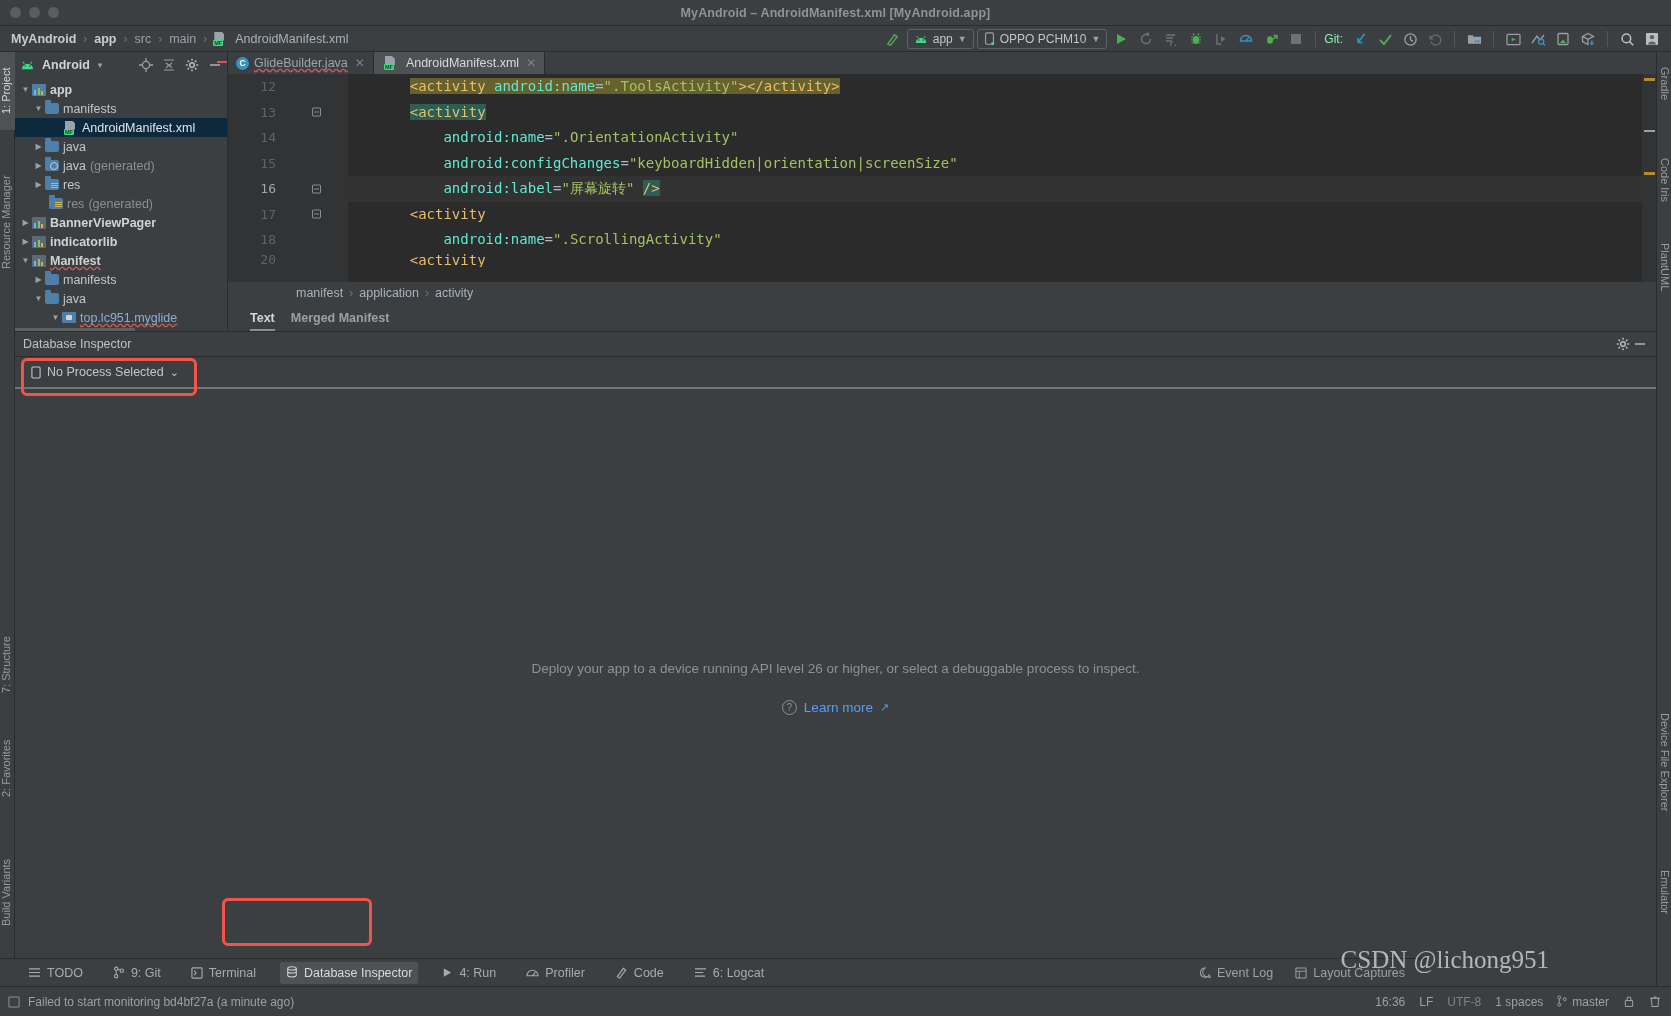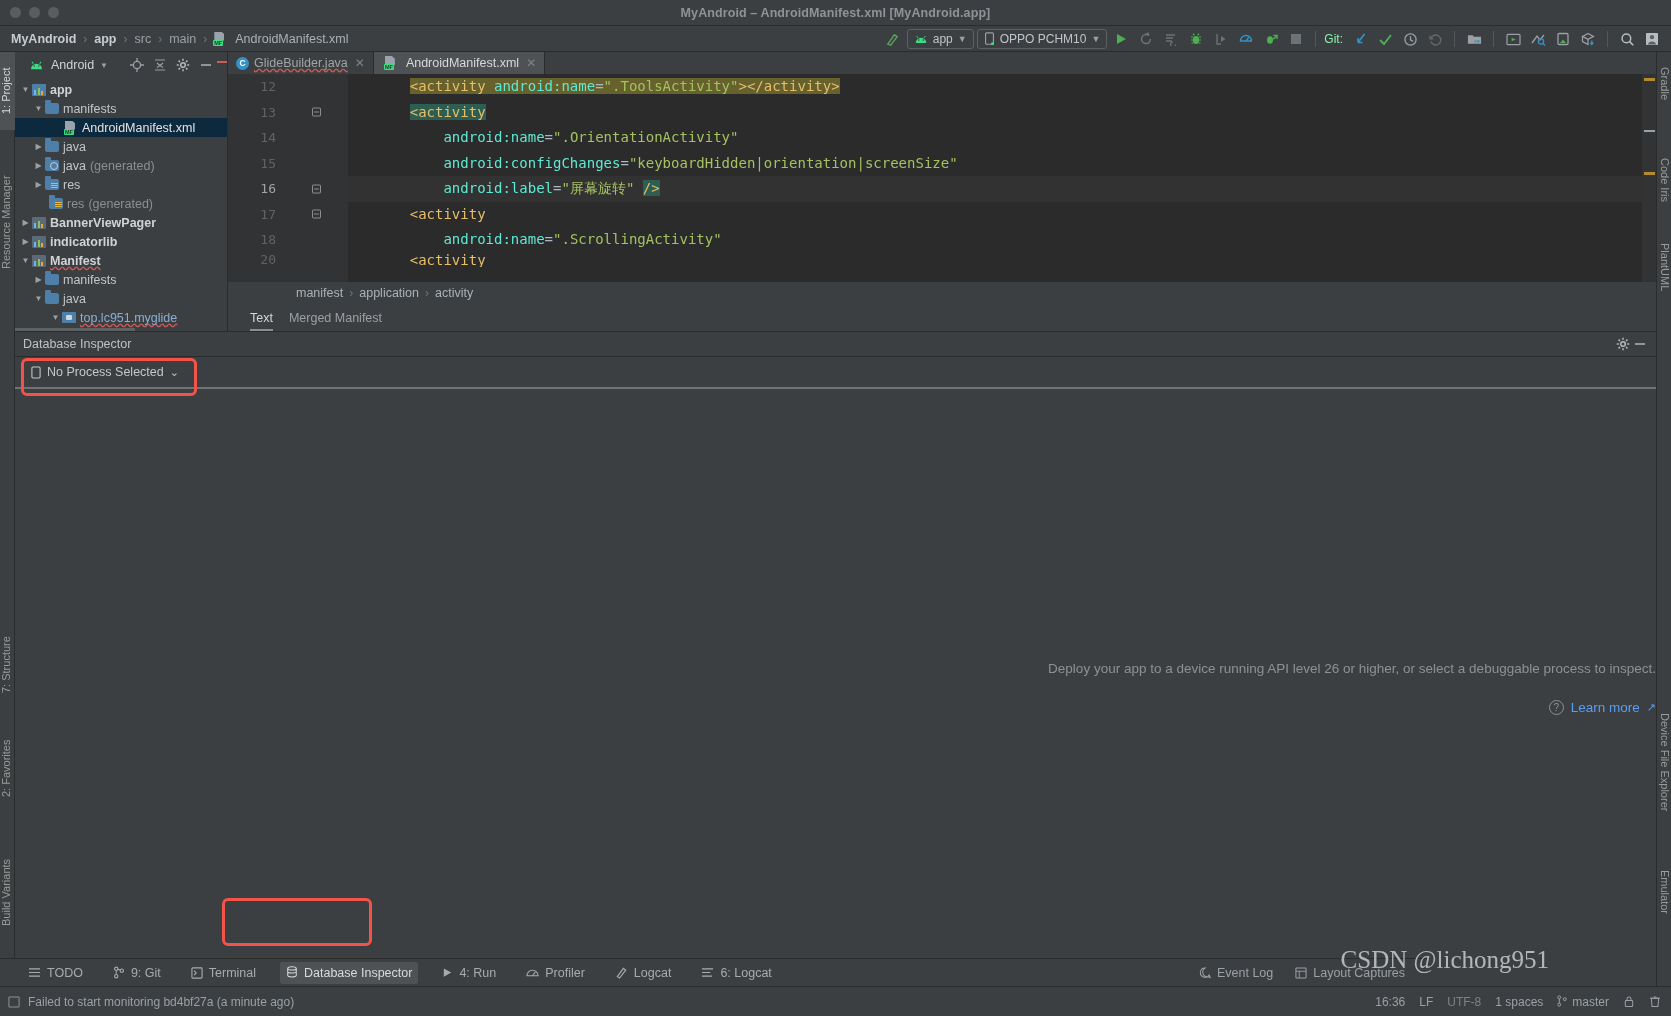--- a/index.html
+++ b/index.html
@@ -81,21 +81,21 @@
     position: absolute; right: 0; width: 15px;
     writing-mode: vertical-rl;
     font-size: 11px; color: #9b9b9b; white-space: nowrap; text-align: center;
   }
 
   
   .projpanel {
     position: absolute; left: 15px; top: 52px; width: 213px; height: 279px;
     background: #3c3f41; border-right: 1px solid #2b2b2b;
   }
-  .projhead { height: 26px; display: flex; align-items: center; padding: 0 13px; gap: 6px; }
+  .projhead { height: 26px; display: flex; align-items: center; padding: 0 4px; gap: 6px; font-weight: bold; }
   .projhead .title { font-size: 12.5px; color: #cfd3d6; }
   .projhead .spacer { flex: 1; }
   .ph-ico { width: 17px; height: 17px; display: flex; align-items: center; justify-content: center; color: #9aa0a6; }
   .tree { padding-top: 2px; font-size: 12.5px; }
   .trow { height: 19px; display: flex; align-items: center; white-space: nowrap; padding-left: 4px; }
   .trow.sel { background: #0d293e; }
   .tri { width: 13px; text-align: center; color: #9aa0a6; font-size: 8px; flex: 0 0 13px; }
   .folder {
     width: 14px; height: 11px; margin-right: 4px; flex: 0 0 14px; position: relative;
     background: #4d7fa8; border-radius: 1px 2px 2px 2px;
@@ -200,21 +200,21 @@
 
   .crumbbar2 {
     position: absolute; left: 0; bottom: 27px; height: 22px; right: 0;
     background: #3c3f41; display: flex; align-items: center; padding-left: 68px;
     font-size: 12.5px; color: #a9b1b8; gap: 4px;
   }
   .bottabs {
     position: absolute; left: 0; bottom: 0; height: 27px; right: 0;
     background: #3c3f41; display: flex; align-items: center; padding-left: 22px; gap: 16px;
   }
-  .btab { font-size: 12.5px; color: #9aa0a6; height: 27px; display: flex; align-items: center; }
+  .btab { font-size: 12.5px; color: #9aa0a6; height: 27px; display: flex; align-items: center; font-weight: bold; }
   .btab.active { color: #d3d7da; box-shadow: inset 0 -2px 0 #8a8f93; }
 
   
   .dbpanel {
     position: absolute; left: 15px; top: 331px; right: 15px; bottom: 30px;
     background: #3c3f41; border-top: 1px solid #2b2b2b;
   }
   .dbhead {
     height: 25px; display: flex; align-items: center; padding: 0 8px;
     font-size: 12.5px; color: #bdc1c5; border-bottom: 1px solid #2b2b2b;
@@ -226,21 +226,21 @@
   }
   .procsel {
     display: flex; align-items: center; gap: 6px; height: 22px;
     padding: 0 8px; font-size: 12.5px; color: #c3c7cb;
   }
   .redbox {
     position: absolute; border: 3px solid #f4534a; border-radius: 6px; pointer-events: none;
   }
   .dbbody {
     position: absolute; left: 0; top: 58px; right: 0; bottom: 0;
-    display: flex; flex-direction: column; align-items: flex-end; justify-content: center;
+    display: flex; flex-direction: column; align-items: center; justify-content: center;
     gap: 24px;
   }
   .dbmsg { font-size: 13.5px; color: #8d9195; }
   .dblink {
     display: flex; align-items: center; gap: 7px; font-size: 13.5px; color: #589df6;
   }
   .qmark {
     width: 15px; height: 15px; border-radius: 50%; border: 1px solid #8d9195;
     color: #8d9195; font-size: 10px; display: flex; align-items: center; justify-content: center;
   }
@@ -769,21 +769,21 @@
       <svg width="13" height="12" viewBox="0 0 14 12">
           <path d="M1 9a6 6 0 0 1 12 0z" fill="none" stroke="#a7abae" stroke-width="1.2"></path>
           <path d="M7 9 L10 5" stroke="#a7abae" stroke-width="1.2"></path>
         </svg>
       <span>Profiler</span>
     </div>
     <div class="twbtn">
       <svg width="13" height="13" viewBox="0 0 14 14">
           <path d="M2.5 11.5 L9 2.5 L11.5 4.5 L5 13 Z" fill="none" stroke="#a7abae" stroke-width="1.3"></path>
         </svg>
-      <span>Logcat</span>
+      <span>Code</span>
     </div>
     <div class="twbtn">
       <svg width="13" height="11" viewBox="0 0 14 12">
           <path d="M1 2h12M1 6h9M1 10h11" stroke="#a7abae" stroke-width="1.3"></path>
         </svg>
       <span>6: Logcat</span>
     </div>
 
     <div class="tbright">
       <div class="twbtn">

